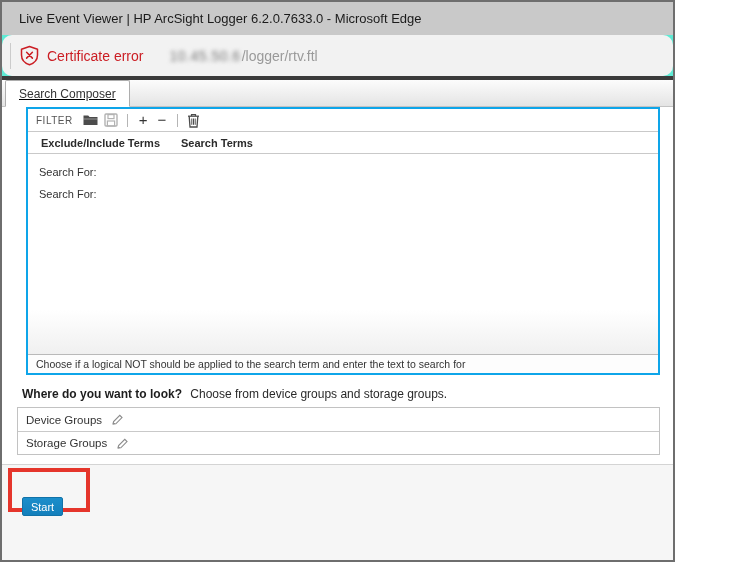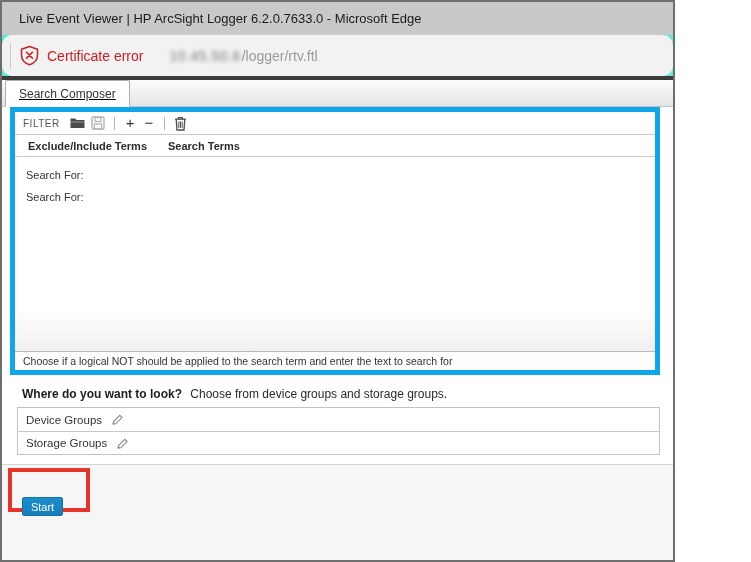--- a/index.html
+++ b/index.html
@@ -38,21 +38,21 @@
     margin-left:3px; margin-bottom:-1px; border-radius:2px 2px 0 0;
   }
   .tab.inactive { padding:0 22px;margin-top:40px; }
   
   .content { flex:1; background:#fff; display:flex; flex-direction:column; overflow:hidden; }
   .section-heading { margin:9px 20px 6px 20px; font-size:12px; color:#1d1d1d; }
   .section-heading .q { font-weight:bold; }
   .section-heading .sub { font-weight:normal; margin-left:5px; color:#2a2a2a; }
   
   .filter-panel {
-    margin:0 13px 0 8px; border:5px solid #0ea5e9; height:268px;
+    margin:0 13px 0 24px; border:2px solid #0ea5e9; height:268px;
     display:flex; flex-direction:column; background:#fff;
   }
   .filter-toolbar { height:22px; flex:0 0 22px; display:flex; align-items:center; padding:0 8px; }
   .filter-label { font-size:10px; color:#555; letter-spacing:0.5px; margin-right:7px; }
   .tool-btn { display:flex; align-items:center; justify-content:center; margin:0 3px; cursor:pointer; }
   .tool-sep { width:1px; height:13px; background:#b5b5b5; margin:0 6px; }
   .glyph-btn { font-size:15px; color:#333; line-height:14px; font-weight:normal; padding:0 2px; }
   .grid-header {
     height:23px; flex:0 0 23px; border-top:1px solid #c9c9c9; border-bottom:1px solid #c9c9c9;
     display:flex; align-items:center; font-size:11px; font-weight:bold; color:#2b2b2b;

